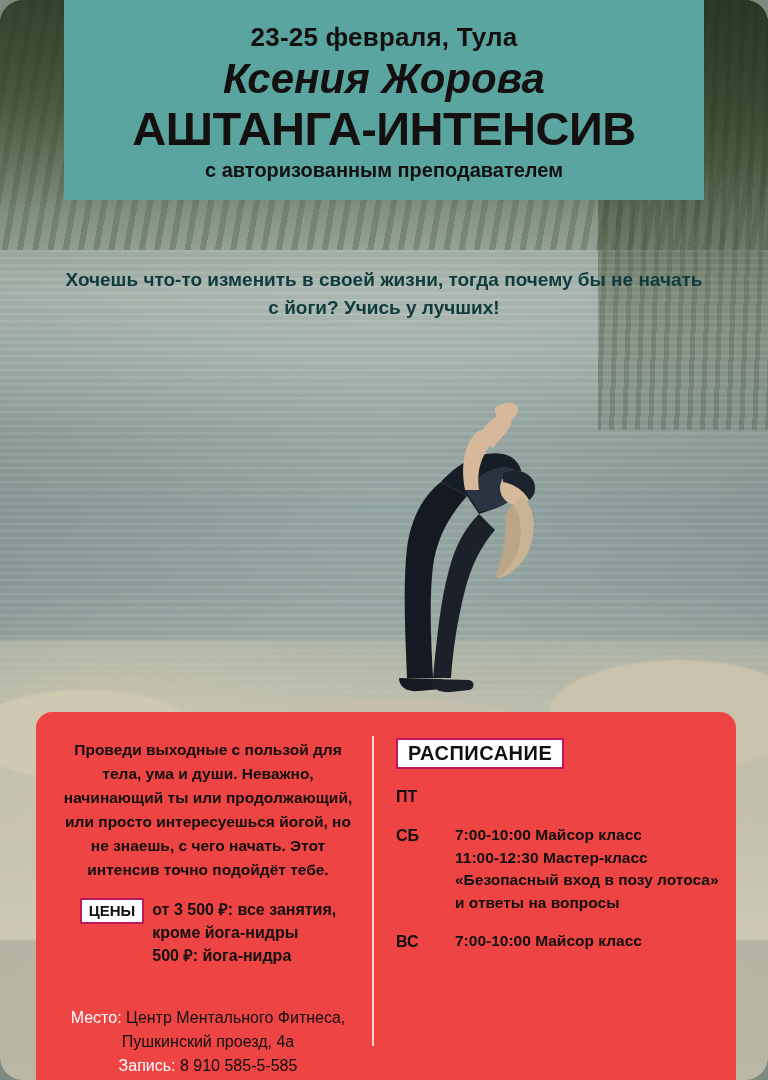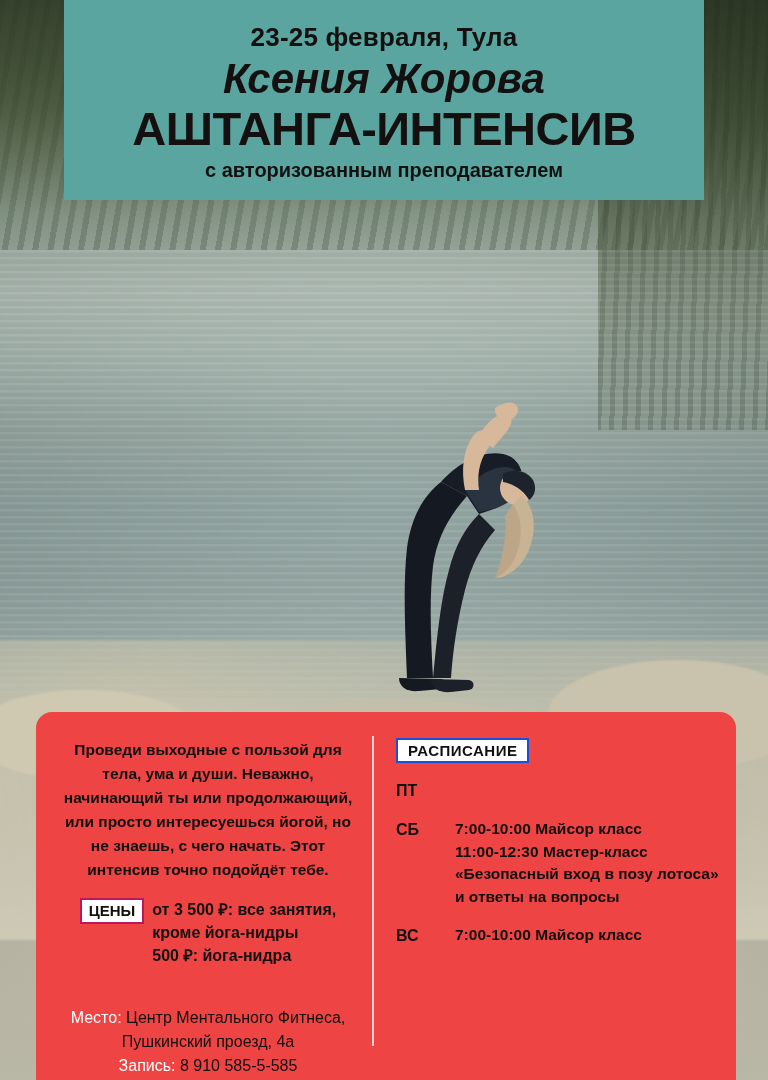--- a/index.html
+++ b/index.html
@@ -11,20 +11,21 @@
     height: 1080px;
     font-family: "Liberation Sans", sans-serif;
     background: #7d8a7f;
     overflow: hidden;
   }
   .poster {
     position: relative;
     width: 768px;
     height: 1080px;
     overflow: hidden;
+    border-radius: 23px;
   }
 
   
   .bg {
     position: absolute;
     inset: 0;
     background:
       
       radial-gradient(ellipse 90% 60% at 50% 45%, rgba(255,255,255,0.06) 0%, rgba(0,0,0,0.12) 100%),
       
@@ -224,23 +225,23 @@
     font-size: 16px;
     font-weight: normal;
     line-height: 1.5;
     text-align: center;
   }
   .contact .k { color: #ffffff; }
 
   .sched-head {
     display: inline-block;
     background: #ffffff;
-    border: 2px solid #1d4ed8;
+    border: 2px solid #be185d;
     padding: 2px 10px;
-    font-size: 15px;
+    font-size: 20px;
     font-weight: bold;
     letter-spacing: .5px;
     margin-bottom: 16px;
   }
   .sched-row {
     display: flex;
     margin-bottom: 16px;
     gap: 25px;
   }
   .sched-day {
@@ -293,20 +294,21 @@
     <path d="M150 30 C158 24 168 22 172 28 C175 33 171 40 164 42 C158 44 152 40 150 34 Z" fill="#d8b89a"></path>
   </svg>
 
   <div class="header-panel">
     <div class="hdr-date">23-25 февраля, Тула</div>
     <div class="hdr-name">Ксения Жорова</div>
     <div class="hdr-title">АШТАНГА-ИНТЕНСИВ</div>
     <div class="hdr-sub">с авторизованным преподавателем</div>
   </div>
 
+  <div class="tagline">Хочешь что-то изменить в своей жизни, тогда почему бы не начать с йоги? Учись у лучших!</div>
 
   <div class="bottom-panel">
 
     <div class="col-left">
       <p class="intro">Проведи выходные с пользой для тела, ума и души. Неважно, начинающий ты или продолжающий, или просто интересуешься йогой, но не знаешь, с чего начать. Этот интенсив точно подойдёт тебе.</p>
 
       <div class="price-block">
         <span class="tag">ЦЕНЫ</span>
         <span class="price-lines">
           <span>от 3 500 ₽: все занятия,</span><br>

